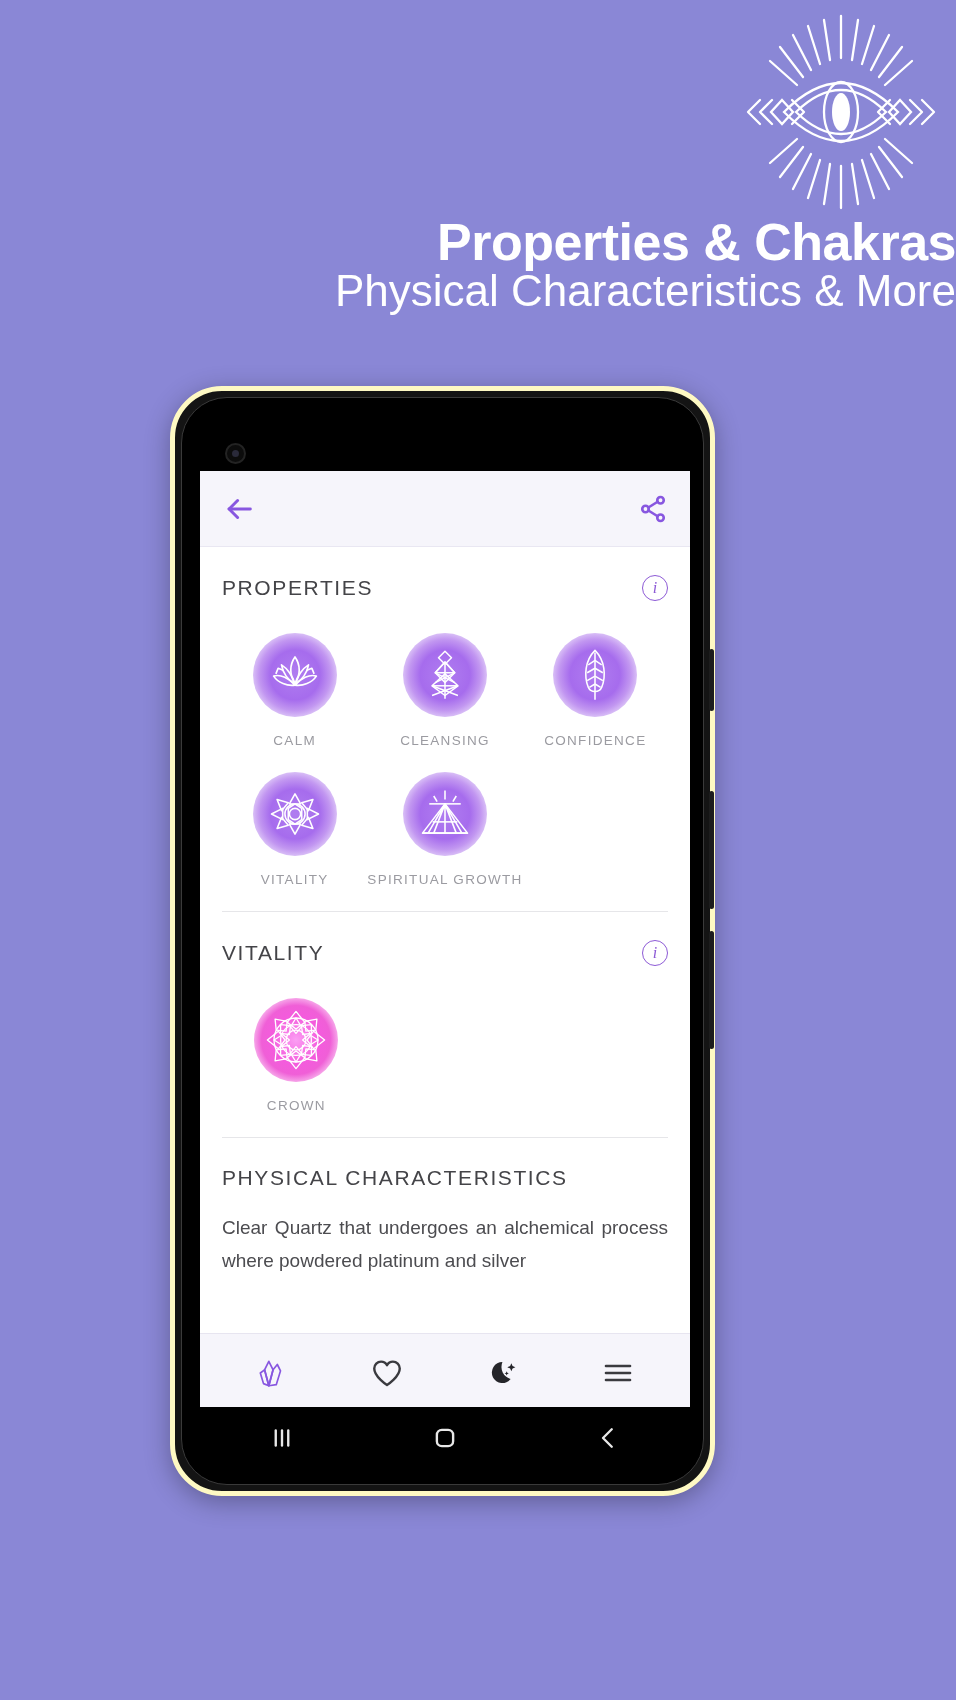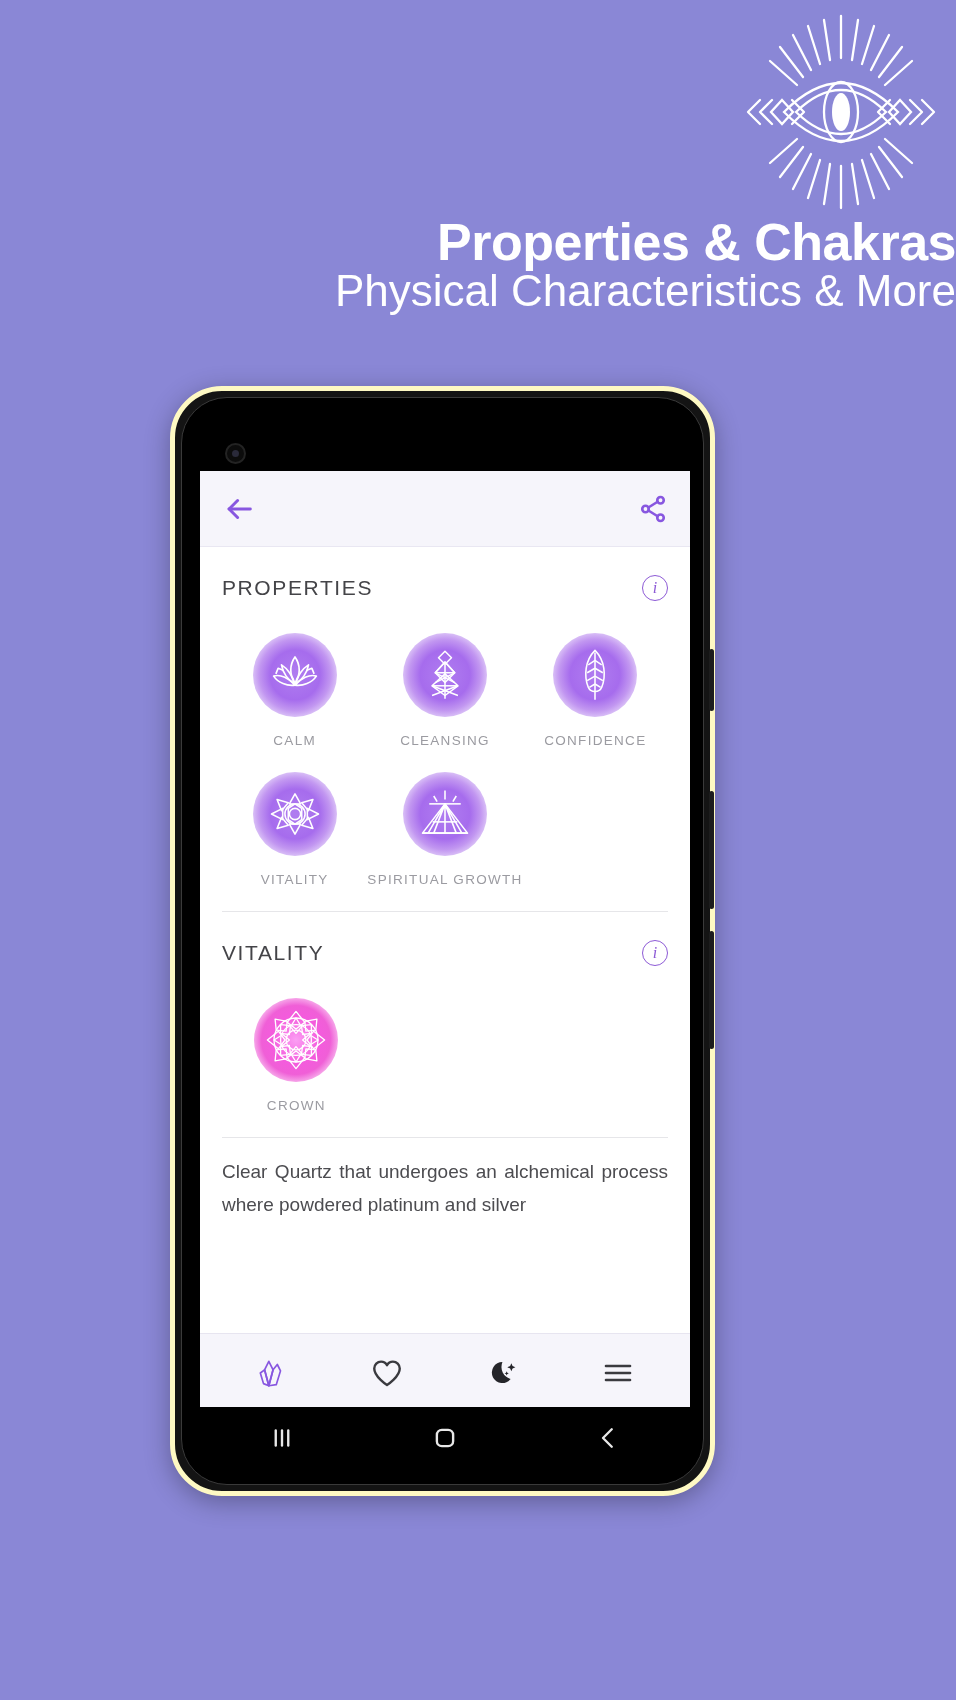--- a/index.html
+++ b/index.html
@@ -476,20 +476,23 @@
             </div>
           </div>
           <div class="cell-label">CROWN</div>
         </div>
         <div></div>
         <div></div>
       </div>
 
       <div class="divider"></div>
 
+      <div class="section-head">
+        <div class="section-title">PHYSICAL CHARACTERISTICS</div>
+      </div>
 
       <div class="para">Clear Quartz that undergoes an alchemical process where powdered platinum and silver</div>
     </div>
 
     <div class="bottomnav">
       <span>
         <svg width="34" height="34" viewBox="0 0 32 32" fill="none" stroke="#8857e0" stroke-width="1.6" stroke-linejoin="round">
           <path d="M9 13 L13 5 L17 13 L13 28 Z"></path>
           <path d="M17 13 L21 8 L24 14 L20 27 L13 28 Z"></path>
           <path d="M5 16 L9 13 L13 28 L8 26 Z"></path>

